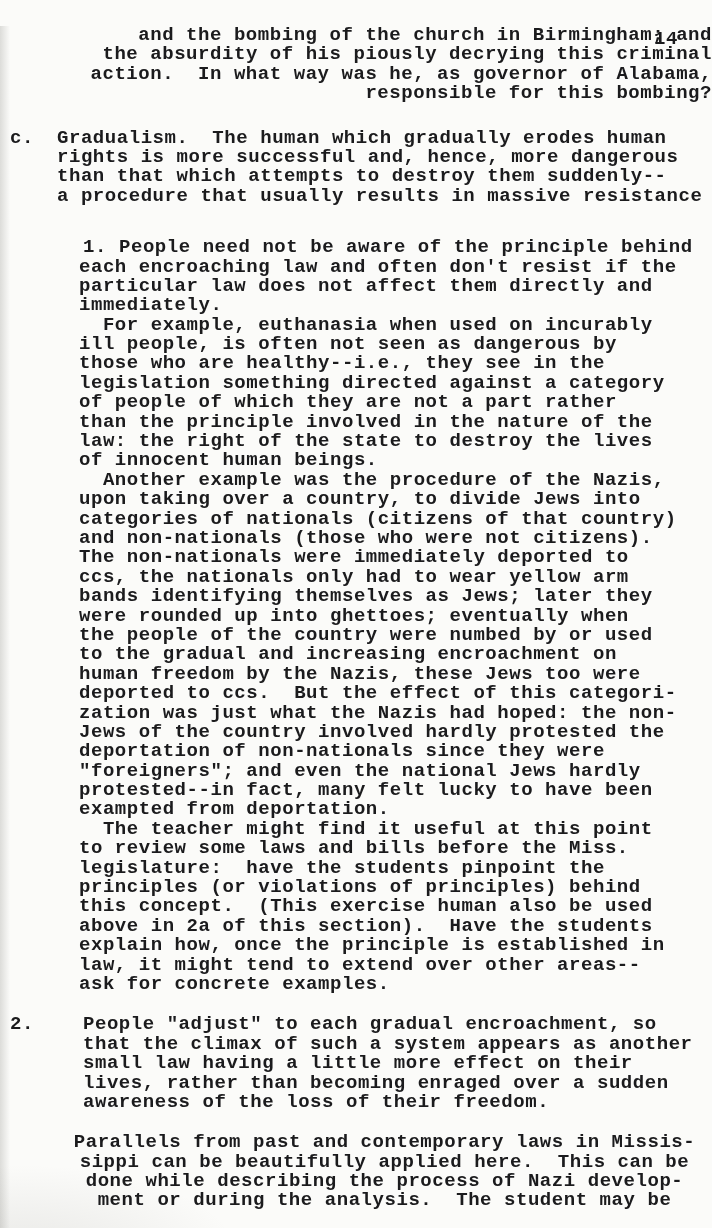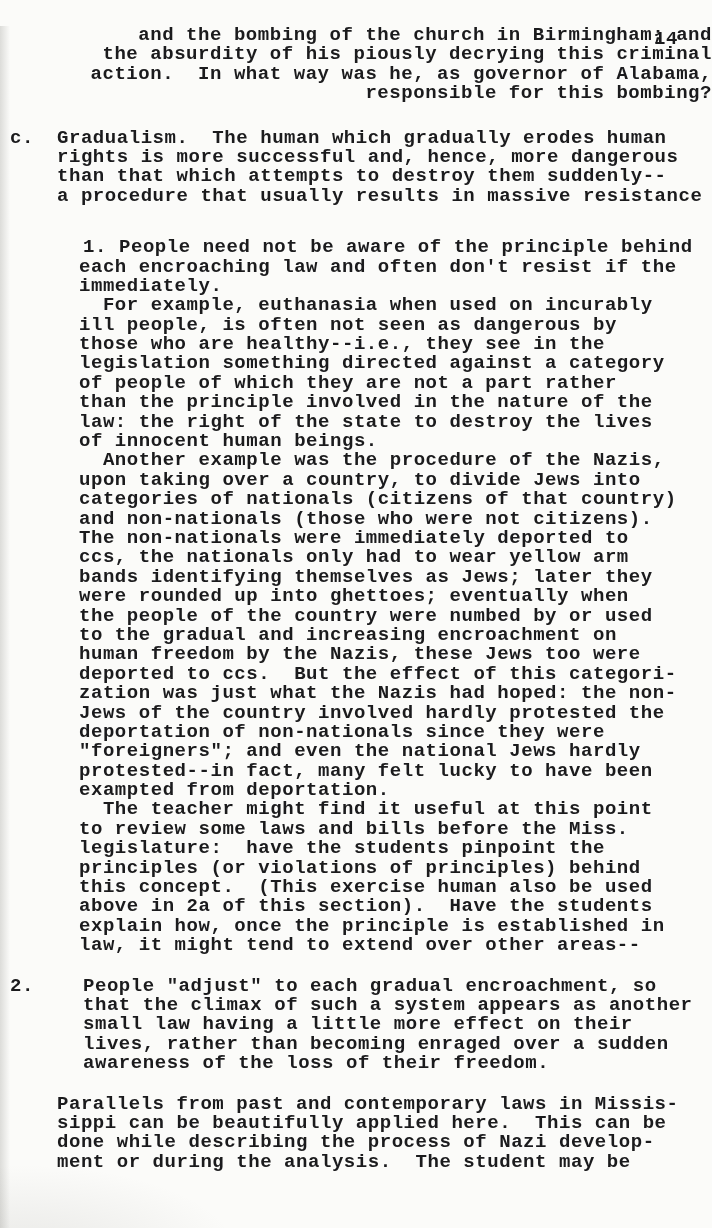--- a/index.html
+++ b/index.html
@@ -43,21 +43,21 @@
     left: 654px;
     top: 4px;
     height: 19.4px;
     line-height: 19.4px;
   }
   section { position: relative; }
   .intro       { margin-top: 26px;  padding-left: 37px; text-align: right; }
   .item-c      { margin-top: 25px;  padding-left: 57px; }
   .item-1      { margin-top: 32px;  padding-left: 79px; }
   .item-2      { margin-top: 21px;  padding-left: 83px; }
-  .closing     { margin-top: 21px;  padding-left: 57px; }
+  .closing     { margin-top: 21px;  padding-left: 57px; text-align: center; }
   .item-c > .label { position: absolute; left: 10px; top: 0; height: 19.4px; line-height: 19.4px; white-space: pre; }
   .item-1 > .label { position: absolute; left: 83px; top: 0; height: 19.4px; line-height: 19.4px; white-space: pre; }
   .item-2 > .label { position: absolute; left: 10px; top: 0; height: 19.4px; line-height: 19.4px; white-space: pre; }
   .item-1 .body .tline:first-child { text-indent: 40px; }
 </style>
 </head>
 <body>
 
 <div class="page">
 
@@ -83,20 +83,21 @@
         <div class="tline">than that which attempts to destroy them suddenly--</div>
         <div class="tline">a procedure that usually results in massive resistance</div>
       </div>
   </section>
 
   <section class="item-1">
     <span class="label">1.</span>
     <div class="body">
         <div class="tline">People need not be aware of the principle behind</div>
         <div class="tline">each encroaching law and often don't resist if the</div>
+        <div class="tline">particular law does not affect them directly and</div>
         <div class="tline">immediately.</div>
         <div class="tline">  For example, euthanasia when used on incurably</div>
         <div class="tline">ill people, is often not seen as dangerous by</div>
         <div class="tline">those who are healthy--i.e., they see in the</div>
         <div class="tline">legislation something directed against a category</div>
         <div class="tline">of people of which they are not a part rather</div>
         <div class="tline">than the principle involved in the nature of the</div>
         <div class="tline">law: the right of the state to destroy the lives</div>
         <div class="tline">of innocent human beings.</div>
         <div class="tline">  Another example was the procedure of the Nazis,</div>
@@ -118,20 +119,21 @@
         <div class="tline">protested--in fact, many felt lucky to have been</div>
         <div class="tline">exampted from deportation.</div>
         <div class="tline">  The teacher might find it useful at this point</div>
         <div class="tline">to review some laws and bills before the Miss.</div>
         <div class="tline">legislature:  have the students pinpoint the</div>
         <div class="tline">principles (or violations of principles) behind</div>
         <div class="tline">this concept.  (This exercise human also be used</div>
         <div class="tline">above in 2a of this section).  Have the students</div>
         <div class="tline">explain how, once the principle is established in</div>
         <div class="tline">law, it might tend to extend over other areas--</div>
+        <div class="tline">ask for concrete examples.</div>
       </div>
   </section>
 
   <section class="item-2">
     <span class="label">2.</span>
     <div class="body">
         <div class="tline">People "adjust" to each gradual encroachment, so</div>
         <div class="tline">that the climax of such a system appears as another</div>
         <div class="tline">small law having a little more effect on their</div>
         <div class="tline">lives, rather than becoming enraged over a sudden</div>

